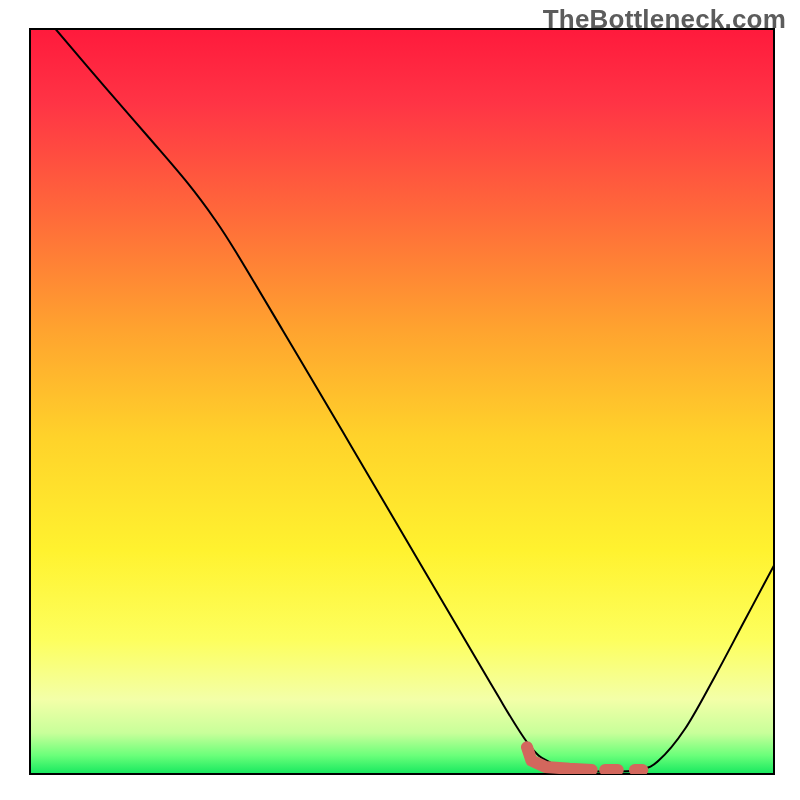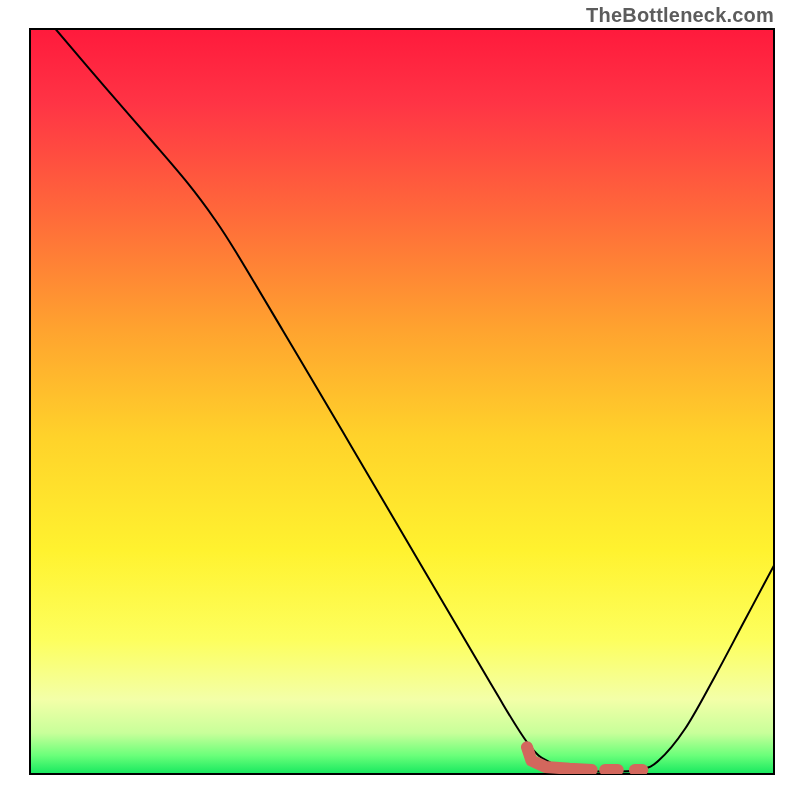--- a/index.html
+++ b/index.html
@@ -11,22 +11,22 @@
     font-family: Arial, Helvetica, sans-serif;
   }
   .stage {
     position: relative;
     width: 800px;
     height: 800px;
   }
   .watermark {
     position: absolute;
     top: 4px;
-    right: 26px;
-    font-size: 20px;
+    right: 14px;
+    font-size: 26px;
     font-weight: 600;
     color: #5c5c5c;
     letter-spacing: 0.2px;
   }
   svg {
     position: absolute;
     top: 0;
     left: 0;
   }
 </style>

